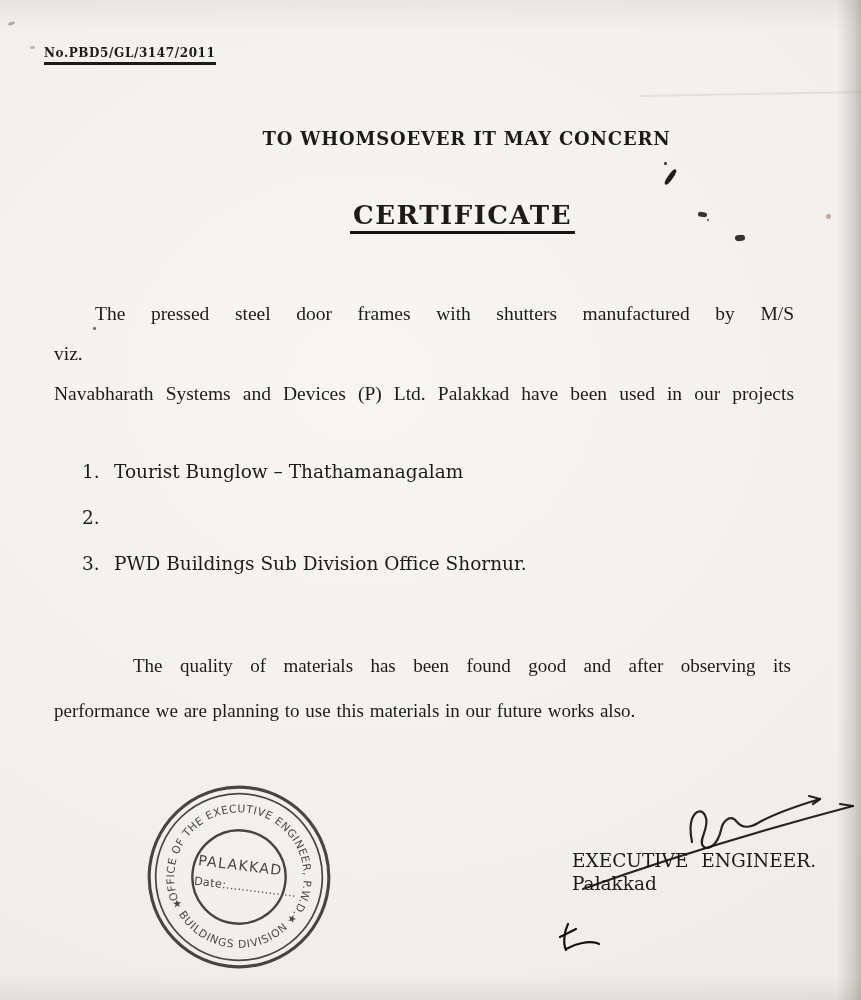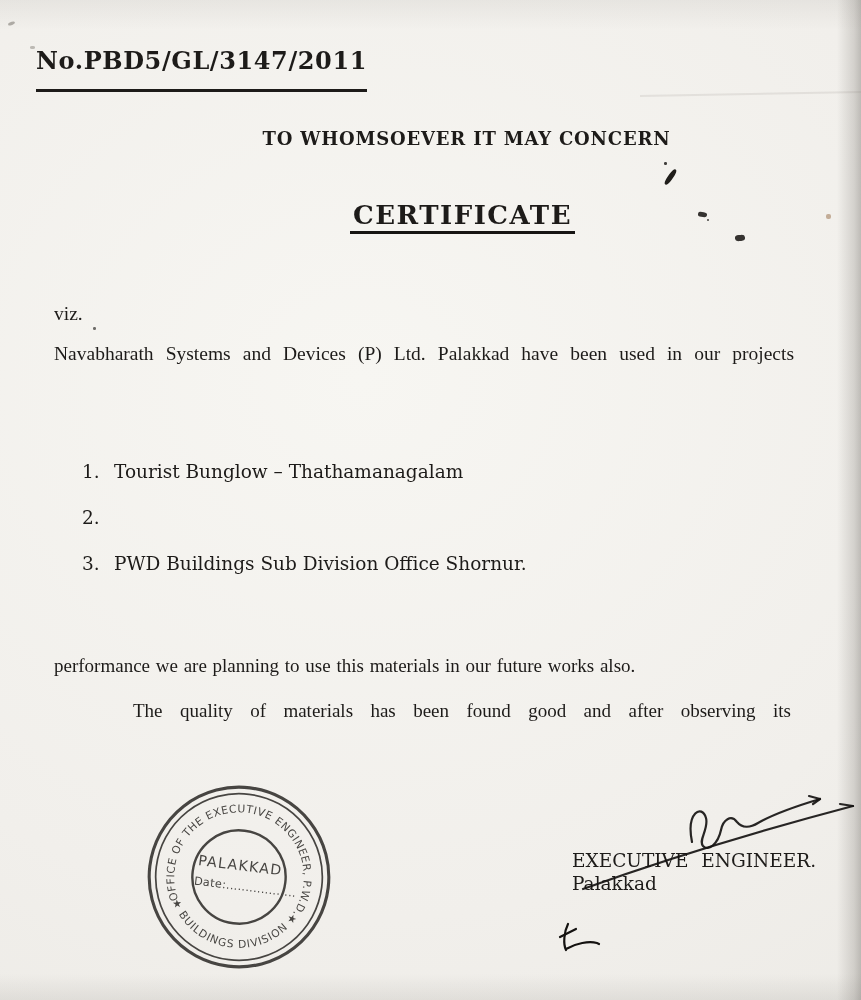--- a/index.html
+++ b/index.html
@@ -9,23 +9,23 @@
     background-color:#f2f0ec;
     background-image:
       linear-gradient(90deg, rgba(0,0,0,0) 97.2%, rgba(105,100,94,0.22) 99.2%, rgba(80,76,70,0.32) 100%),
       linear-gradient(180deg, rgba(130,126,120,0.10), rgba(0,0,0,0) 30px),
       linear-gradient(0deg, rgba(130,126,120,0.14), rgba(0,0,0,0) 26px),
       radial-gradient(120% 90% at 42% 38%, #f7f6f2 0%, #f1efeb 60%, #ebe9e4 100%);
   }
   .abs { position:absolute; }
 
   .ref {
-    left:36px; top:46px;
-    font-family:"DejaVu Serif", serif; font-weight:bold; font-size:24px; letter-spacing:0.6px;
-    border-bottom:3px solid #1d1b19; padding-bottom:14px;
+    left:44px; top:46px;
+    font-family:"DejaVu Serif", serif; font-weight:bold; font-size:12px; letter-spacing:0.6px;
+    border-bottom:3px solid #1d1b19; padding-bottom:2px;
   }
   .date {
     left:643px; top:50px;
     font-family:"DejaVu Serif", serif; font-weight:bold; font-size:19px;
   }
   .salutation {
     left:0; top:128px; width:100%; text-align:center;
     font-family:"DejaVu Serif", serif; font-weight:bold; font-size:18px; letter-spacing:0.8px;margin-left:36px;
   }
   .title-wrap { left:0; top:200px; width:100%; text-align:center;padding-left:32px; }
@@ -76,41 +76,42 @@
 <div class="page">
 
   <div class="abs ref">No.PBD5/GL/3147/2011</div>
 
   <div class="abs salutation">TO WHOMSOEVER IT MAY CONCERN</div>
   <div class="abs title-wrap">
     <span class="doc-title">CERTIFICATE</span>
   </div>
 
   <div class="abs para1">
+    <div class="line first">The pressed steel door frames with shutters manufactured by M/S</div>
     <div class="line last">viz.</div>
     <div class="line">Navabharath Systems and Devices (P) Ltd. Palakkad have been used in our projects</div>
   </div>
 
   <div class="abs projects">
     <div class="project">
       <span class="num">1.</span>
       <span class="txt">Tourist Bunglow – Thathamanagalam</span>
     </div>
     <div class="project">
       <span class="num">2.</span>
     </div>
     <div class="project">
       <span class="num">3.</span>
       <span class="txt">PWD Buildings Sub Division Office Shornur.</span>
     </div>
   </div>
 
   <div class="abs para2">
+    <div class="line first">The quality of materials has been found good and after observing its</div>
     <div class="line">performance we are planning to use this materials in our future works also.</div>
-    <div class="line first">The quality of materials has been found good and after observing its</div>
   </div>
 
   <svg class="abs stamp-svg" width="190" height="190" viewBox="0 0 220 220">
     <defs>
       <path id="arcTop" d="M 52.5 158.2 A 75 75 0 1 1 167.5 158.2" fill="none"></path>
       <path id="arcBottom" d="M 32.9 138 A 82 82 0 0 0 187.1 138" fill="none"></path>
     </defs>
     <circle class="ring-outer" cx="110" cy="110" r="104"></circle>
     <circle class="ring-mid" cx="110" cy="110" r="96.5"></circle>
     <circle class="ring-inner" cx="110" cy="110" r="54"></circle>

